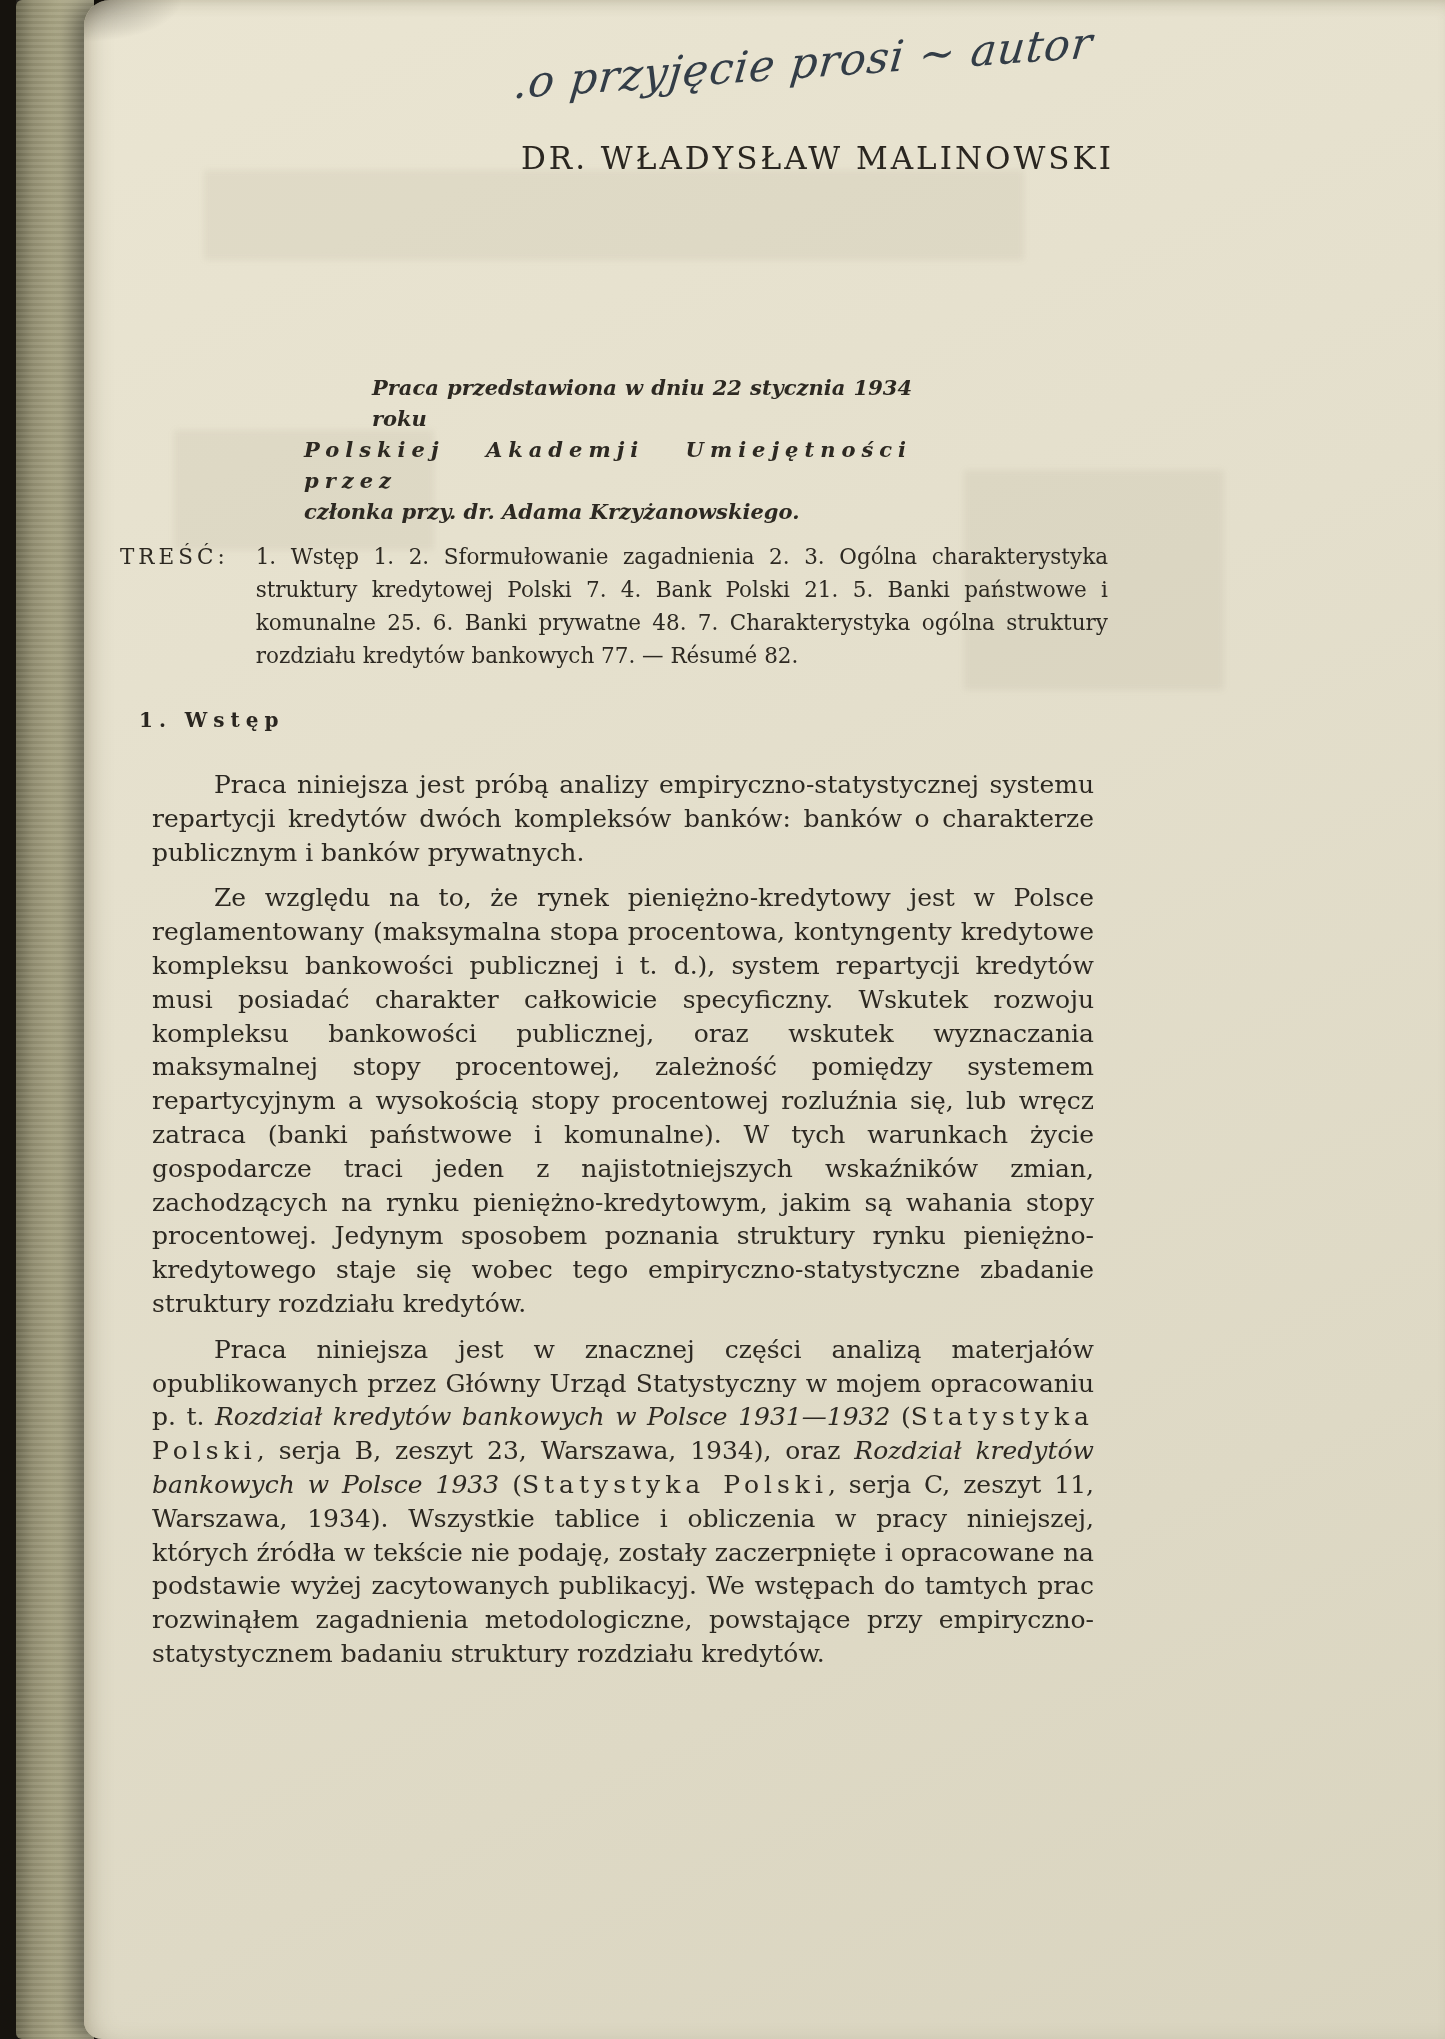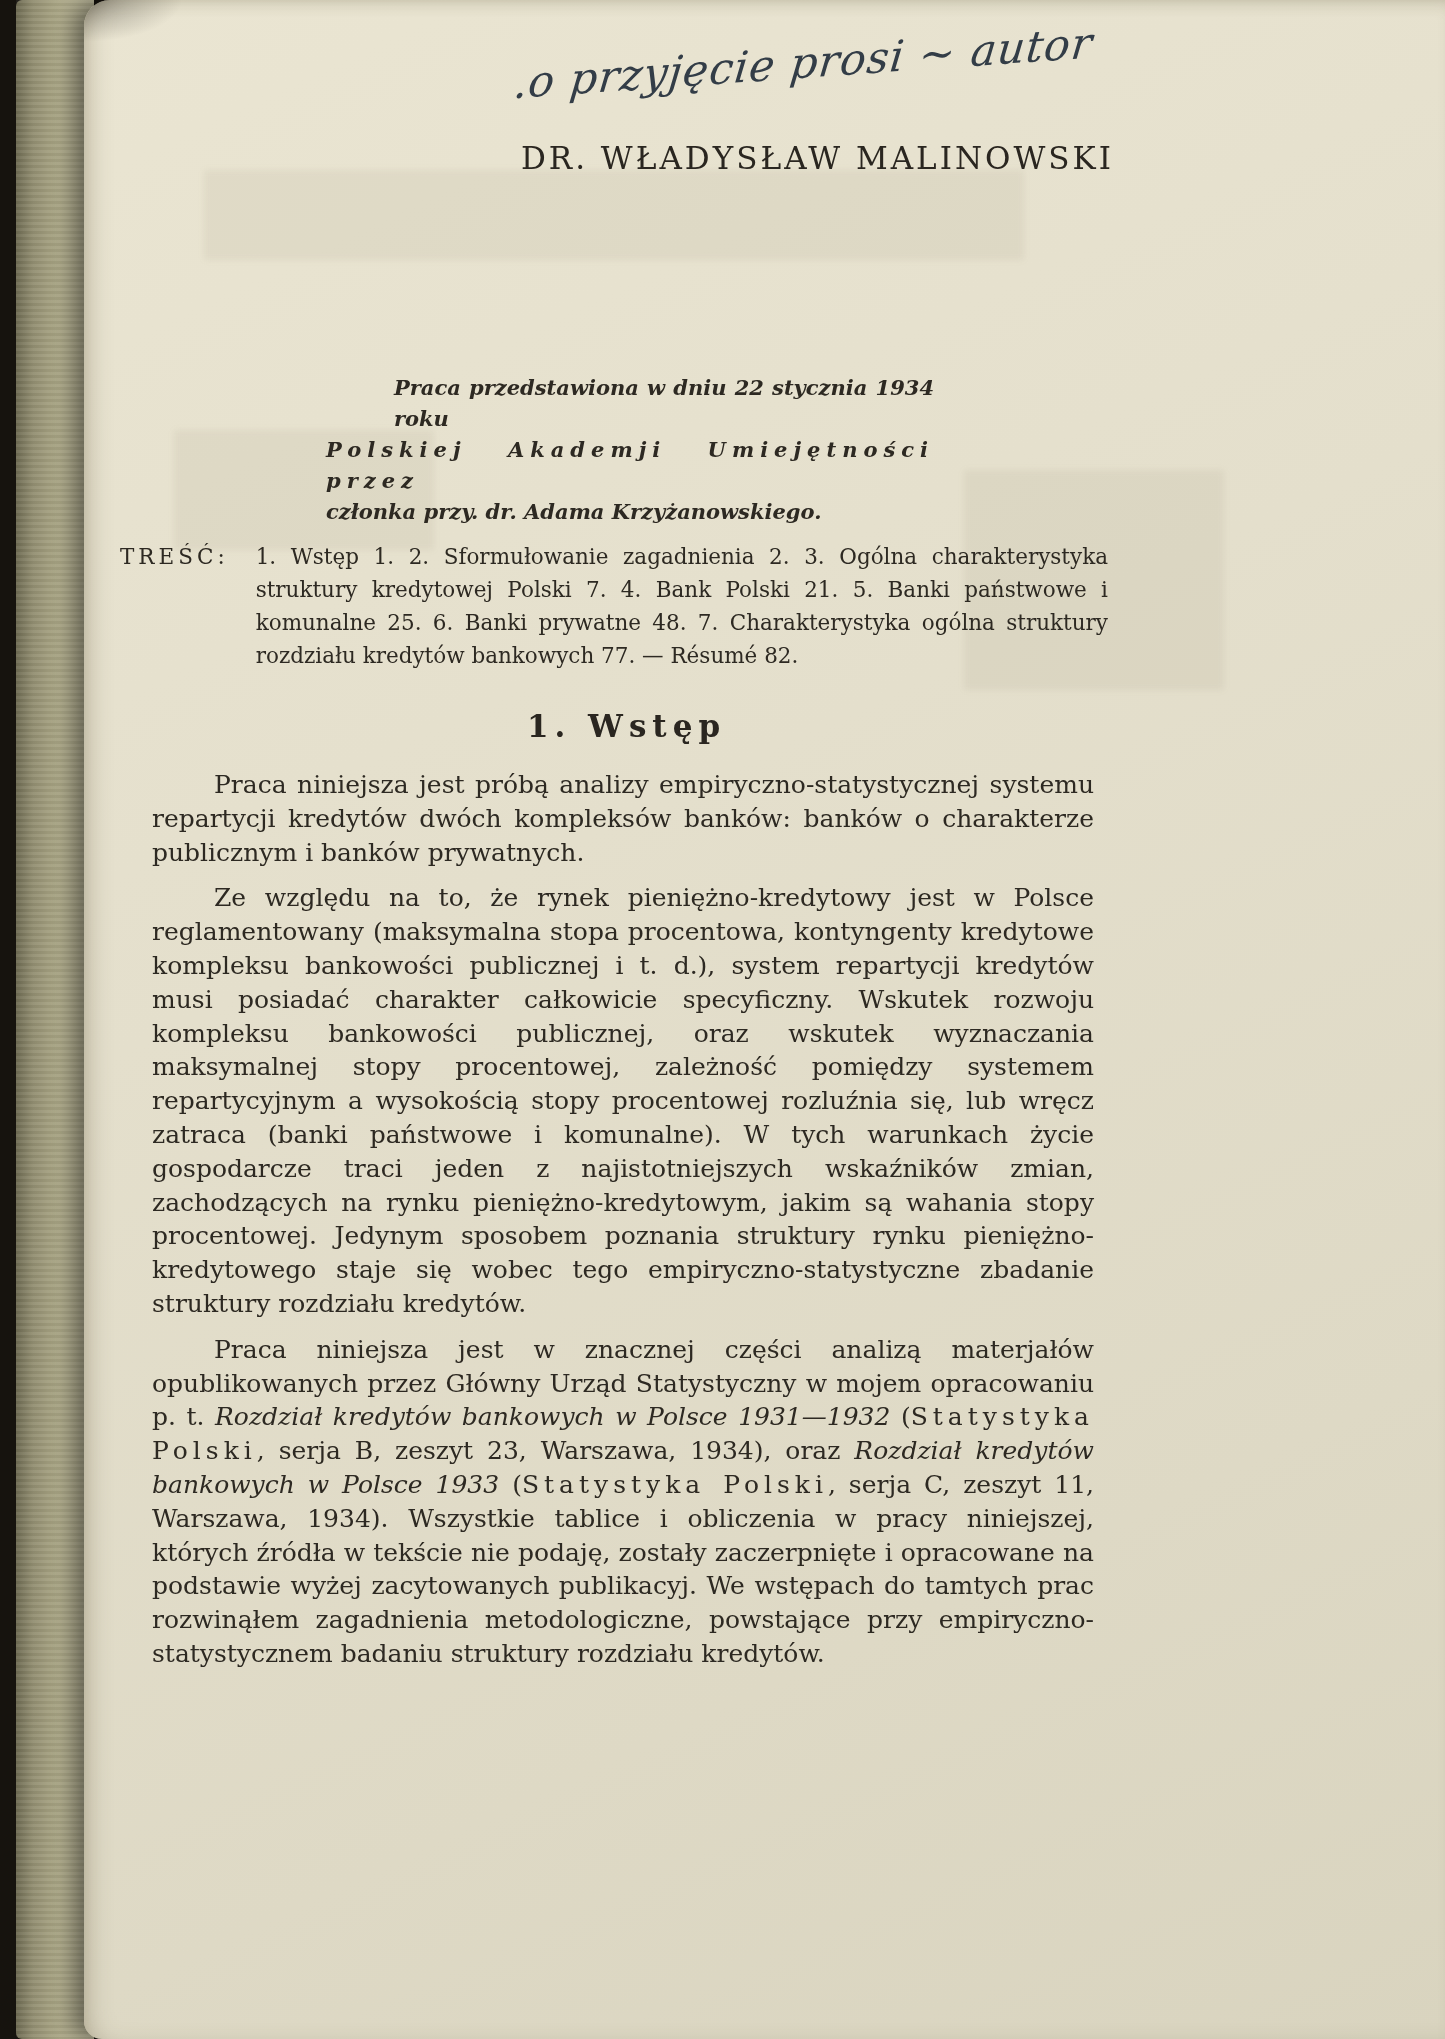--- a/index.html
+++ b/index.html
@@ -50,38 +50,38 @@
     white-space:nowrap;
   }
 
   .title {
     position:absolute; left:20px; top:200px; width:1045px;
     text-align:center; font-size:35px; font-weight:bold; letter-spacing:1px; color:#262218;
     white-space:nowrap;
   }
 
   .presentation {
-    position:absolute; left:242px; top:372px; width:608px;
+    position:absolute; left:220px; top:372px; width:608px;
     font-style:italic; font-weight:bold; font-size:21px; line-height:31px; color:#2d2922;
   }
   .presentation .jline { text-align:justify; text-align-last:justify; }
   .presentation .indent1 { padding-left:68px; }
   .presentation .spacedline { letter-spacing:6px; }
   .presentation .lastline { text-align:left; }
 
   .toc {
     position:absolute; left:36px; top:540px; width:988px;
     display:flex; font-size:21.5px; line-height:33px; color:#2d2922;
   }
   .toc-label { flex:0 0 88px; letter-spacing:4px; white-space:nowrap; }
   .toc-content { flex:1; margin-left:27px; text-align:justify; }
 
   .section-heading {
     position:absolute; left:55px; top:708px; width:975px;
-    text-align:center; font-size:31px; font-weight:bold; letter-spacing:6px; color:#2a2620;
+    text-align:left; font-size:20px; font-weight:bold; letter-spacing:6px; color:#2a2620;
   }
 
   .body-text {
     position:absolute; left:56px; top:756px; width:966px;
     font-size:25px; line-height:33.8px; color:#2d2922; text-align:justify;
   }
   .body-text p { text-indent:62px; margin:12px; }
   .seg-italic { font-style:italic; }
   .seg-spaced { letter-spacing:5px; }
 </style>

